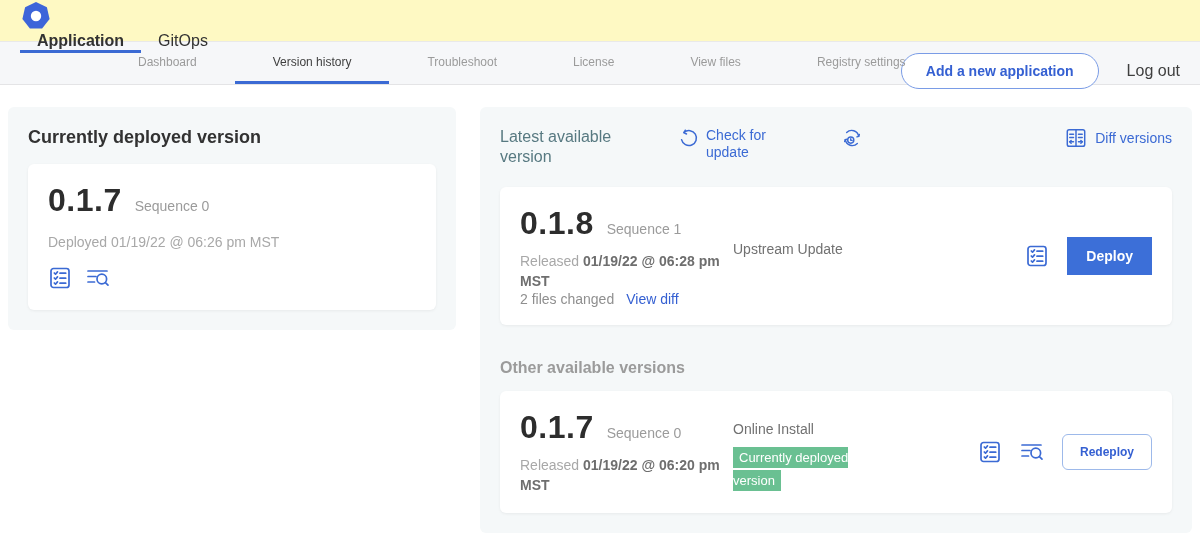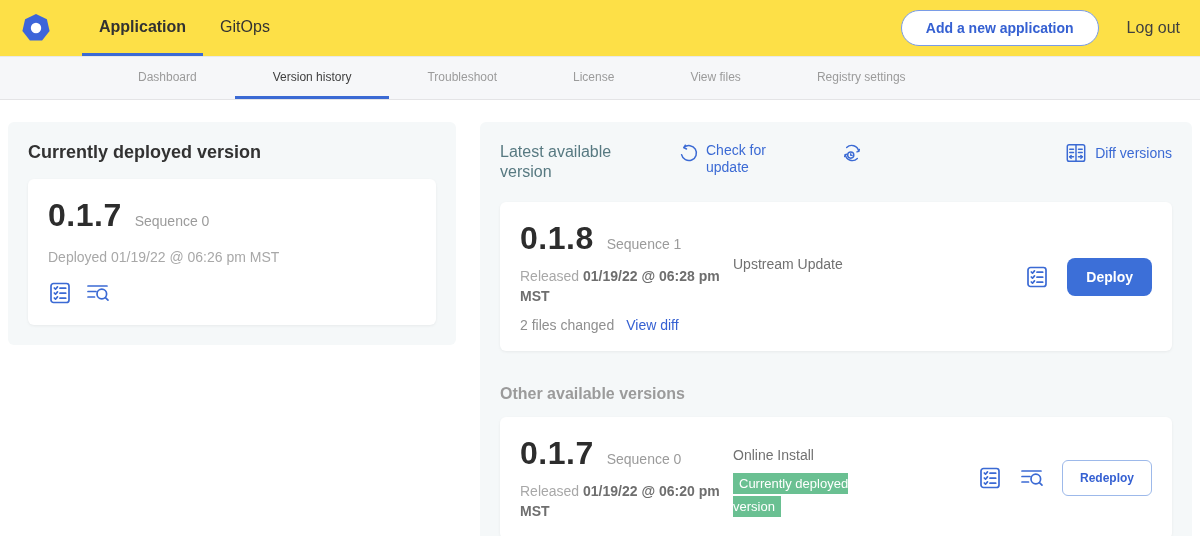--- a/index.html
+++ b/index.html
@@ -1,21 +1,21 @@
 <!DOCTYPE html>
 <html><head>
 <meta charset="utf-8">
 <style>
   * { margin:0; padding:0; box-sizing:border-box; }
   html,body { width:1200px; height:536px; background:#fff; overflow:hidden;
     font-family:"Liberation Sans","DejaVu Sans",sans-serif; color:#323232; }
 
   
-  .topbar { height:57px; background:#fde047; border-bottom:1px solid #e9e9e9;
-    display:flex; align-items:stretch; padding:0 20px; }
+  .topbar { height:42px; background:#fef9c3; border-bottom:1px solid #e9e9e9;
+    display:flex; align-items:stretch; padding:0 20px;flex-direction:column; }
   .logo-wrap { display:flex; align-items:center; margin-right:30px; }
   .top-tabs { display:flex; align-items:stretch; }
   .top-tab { display:flex; align-items:center; padding:0 17px; font-size:16px;
     color:#323232; cursor:pointer; border-bottom:3px solid transparent; }
   .top-tab.active { font-weight:700; border-bottom-color:#3b6ad4; }
   .top-tab.inactive { font-weight:500; }
   .topbar-right { margin-left:auto; display:flex; align-items:center; gap:28px; }
   .add-app-btn { background:#fff; border:1px solid #7a9ce6; color:#3560d2;
     font-weight:700; font-size:14px; padding:9px 24px; border-radius:18px; cursor:pointer;
     font-family:inherit; }
@@ -60,31 +60,31 @@
   .a-diff { margin-left:auto; align-items:center; }
   .a-diff .ic { width:22px; height:22px; margin-top:0; }
 
   
   .release-card { margin-top:20px; background:#fff; border-radius:6px;
     padding:18px 20px; display:flex; align-items:stretch;
     box-shadow:0 1px 3px rgba(0,0,0,.06); }
   .rc-left { width:205px; flex:none; }
   .released { margin-top:10px; font-size:14px; line-height:1.4; color:#a8a8a8; }
   .released .date { color:#6e6e6e; font-weight:700; }
-  .files-row { margin-top:11px; font-size:14px; color:#8f8f8f; display:flex; gap:12px; }
+  .files-row { font-size:14px; color:#8f8f8f; display:flex; gap:12px; }
   .view-diff { color:#3560d2; font-weight:500; cursor:pointer; }
   .rc-mid { width:180px; flex:none; margin-left:8px; font-size:14px; color:#717171; }
   .rc-mid .src { font-weight:500; }
   .mid-latest { padding-top:36px; }
   .mid-other { padding-top:12px; }
   .badge-wrap { margin-top:9px; width:155px; line-height:1.6; }
   .badge { display:inline; background:#6ac092; color:#fff; font-size:13px;
     font-weight:500; padding:3px 6px; }
   .rc-right { margin-left:auto; display:flex; align-items:center; gap:18px; }
-  .deploy-btn { background:#3c6fd8; color:#fff; border:none; border-radius:8px;
+  .deploy-btn { background:#3c6fd8; color:#fff; border:none; border-radius:0;
     font-size:14px; font-weight:700; padding:11px 19px; cursor:pointer; font-family:inherit; }
   .redeploy-btn { background:#fff; color:#3560d2; border:1px solid #9db9ea;
     border-radius:6px; font-size:12px; font-weight:700; padding:10px 17px; cursor:pointer;
     font-family:inherit; }
 
   .other-heading { margin-top:34px; font-size:16px; color:#9b9b9b; }
   .other-card { margin-top:14px; }
 </style>
 </head>
 <body>

